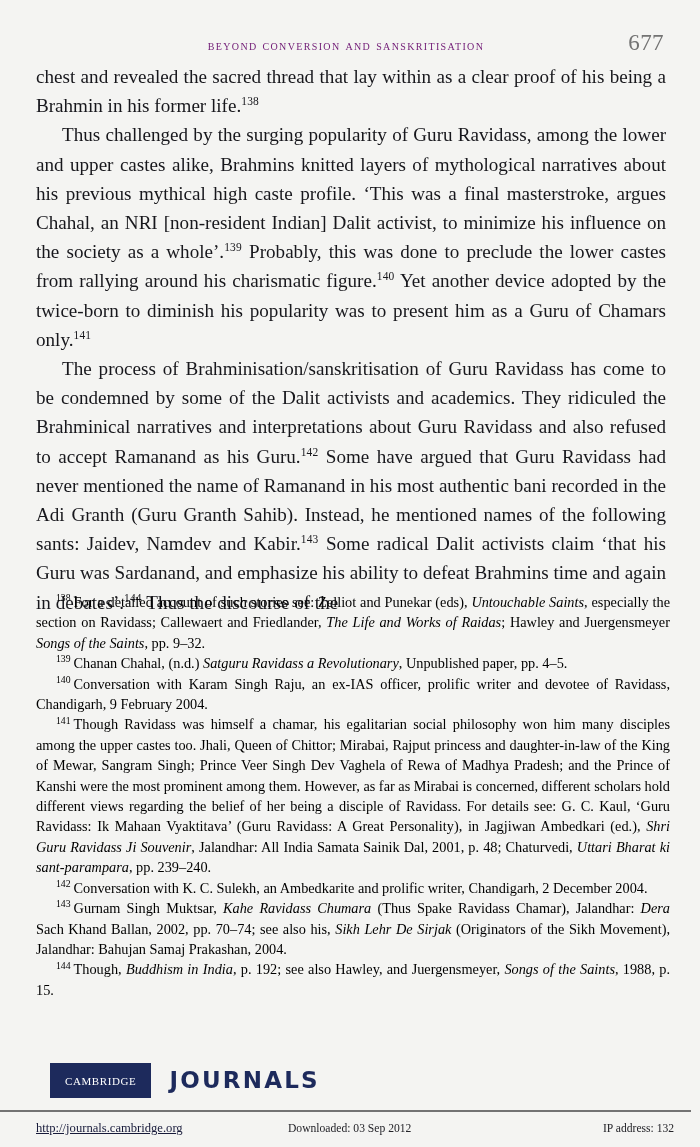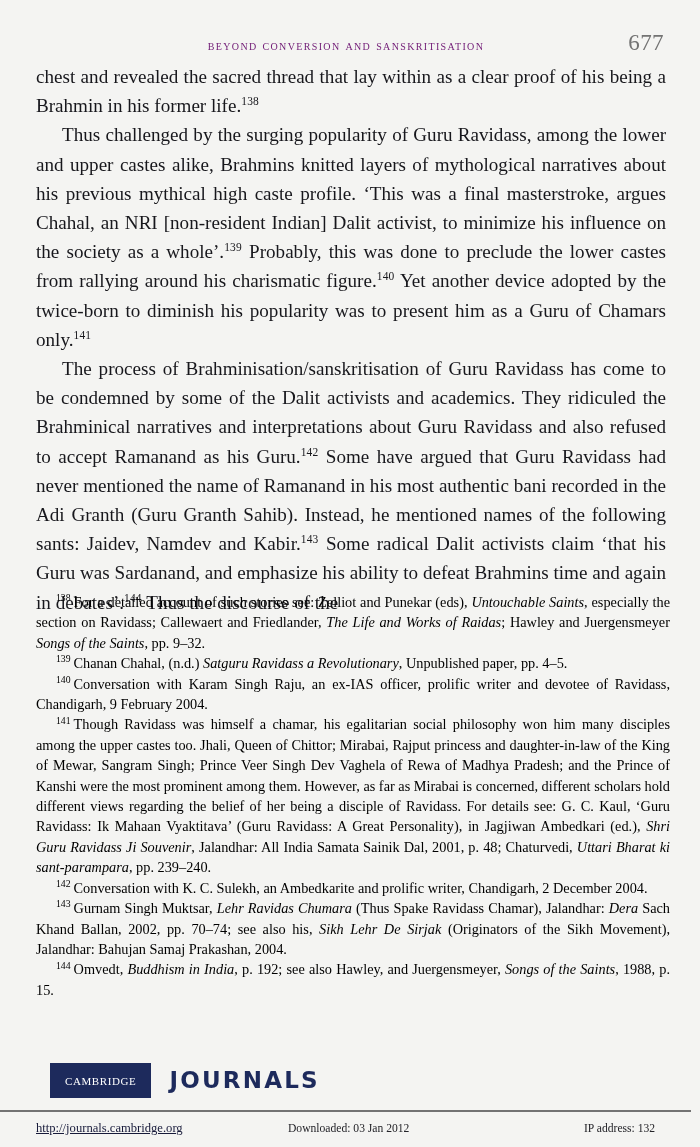--- a/index.html
+++ b/index.html
@@ -153,21 +153,21 @@
   .status-downloaded {
     position: absolute;
     left: 288px;
     top: 10px;
     font-size: 11.6px;
     color: #232328;
     white-space: nowrap;
   }
   .status-ip {
     position: absolute;
-    left: 584px;
+    left: 603px;
     top: 10px;
     font-size: 11.6px;
     color: #232328;
     white-space: nowrap;
   }
 </style>
 </head>
 <body>
 
 <div class="page">
@@ -182,28 +182,28 @@
       <p class="para indent"><span>Thus challenged by the surging popularity of Guru Ravidass, among the lower and upper castes alike, Brahmins knitted layers of mythological narratives about his previous mythical high caste profile. ‘This was a final masterstroke, argues Chahal, an NRI [non-resident Indian] Dalit activist, to minimize his influence on the society as a whole’.</span><sup class="fn">139</sup><span> Probably, this was done to preclude the lower castes from rallying around his charismatic figure.</span><sup class="fn">140</sup><span> Yet another device adopted by the twice-born to diminish his popularity was to present him as a Guru of Chamars only.</span><sup class="fn">141</sup></p>
       <p class="para indent"><span>The process of Brahminisation/sanskritisation of Guru Ravidass has come to be condemned by some of the Dalit activists and academics. They ridiculed the Brahminical narratives and interpretations about Guru Ravidass and also refused to accept Ramanand as his Guru.</span><sup class="fn">142</sup><span> Some have argued that Guru Ravidass had never mentioned the name of Ramanand in his most authentic bani recorded in the Adi Granth (Guru Granth Sahib). Instead, he mentioned names of the following sants: Jaidev, Namdev and Kabir.</span><sup class="fn">143</sup><span> Some radical Dalit activists claim ‘that his Guru was Sardanand, and emphasize his ability to defeat Brahmins time and again in debates’.</span><sup class="fn">144</sup><span> Thus the discourse of the</span></p>
     </div>
 
   <div class="footnotes" id="footnotes">
       <p class="fn-item"><sup class="fn-marker">138</sup><span>For a detailed account of such stories see: Zelliot and Punekar (eds), </span><i>Untouchable Saints</i><span>, especially the section on Ravidass; Callewaert and Friedlander, </span><i>The Life and Works of Raidas</i><span>; Hawley and Juergensmeyer </span><i>Songs of the Saints</i><span>, pp. 9–32.</span></p>
       <p class="fn-item"><sup class="fn-marker">139</sup><span>Chanan Chahal, (n.d.) </span><i>Satguru Ravidass a Revolutionary</i><span>, Unpublished paper, pp. 4–5.</span></p>
       <p class="fn-item"><sup class="fn-marker">140</sup><span>Conversation with Karam Singh Raju, an ex-IAS officer, prolific writer and devotee of Ravidass, Chandigarh, 9 February 2004.</span></p>
       <p class="fn-item"><sup class="fn-marker">141</sup><span>Though Ravidass was himself a chamar, his egalitarian social philosophy won him many disciples among the upper castes too. Jhali, Queen of Chittor; Mirabai, Rajput princess and daughter-in-law of the King of Mewar, Sangram Singh; Prince Veer Singh Dev Vaghela of Rewa of Madhya Pradesh; and the Prince of Kanshi were the most prominent among them. However, as far as Mirabai is concerned, different scholars hold different views regarding the belief of her being a disciple of Ravidass. For details see: G. C. Kaul, ‘Guru Ravidass: Ik Mahaan Vyaktitava’ (Guru Ravidass: A Great Personality), in Jagjiwan Ambedkari (ed.), </span><i>Shri Guru Ravidass Ji Souvenir</i><span>, Jalandhar: All India Samata Sainik Dal, 2001, p. 48; Chaturvedi, </span><i>Uttari Bharat ki sant-parampara</i><span>, pp. 239–240.</span></p>
       <p class="fn-item"><sup class="fn-marker">142</sup><span>Conversation with K. C. Sulekh, an Ambedkarite and prolific writer, Chandigarh, 2 December 2004.</span></p>
-      <p class="fn-item"><sup class="fn-marker">143</sup><span>Gurnam Singh Muktsar, </span><i>Lehr Ravidas Chumara</i><span> (Thus Spake Ravidass Chamar), Jalandhar: </span><i>Dera</i><span> Sach Khand Ballan, 2002, pp. 70–74; see also his, </span><i>Sikh Lehr De Sirjak</i><span> (Originators of the Sikh Movement), Jalandhar: Bahujan Samaj Prakashan, 2004.</span></p>
-      <p class="fn-item"><sup class="fn-marker">144</sup><span>Omvedt, </span><i>Buddhism in India</i><span>, p. 192; see also Hawley, and Juergensmeyer, </span><i>Songs of the Saints</i><span>, 1988, p. 15.</span></p>
+      <p class="fn-item"><sup class="fn-marker">143</sup><span>Gurnam Singh Muktsar, </span><i>Kahe Ravidass Chumara</i><span> (Thus Spake Ravidass Chamar), Jalandhar: </span><i>Dera</i><span> Sach Khand Ballan, 2002, pp. 70–74; see also his, </span><i>Sikh Lehr De Sirjak</i><span> (Originators of the Sikh Movement), Jalandhar: Bahujan Samaj Prakashan, 2004.</span></p>
+      <p class="fn-item"><sup class="fn-marker">144</sup><span>Though, </span><i>Buddhism in India</i><span>, p. 192; see also Hawley, and Juergensmeyer, </span><i>Songs of the Saints</i><span>, 1988, p. 15.</span></p>
     </div>
 
   <div class="footer-brand">
     <span class="cambridge-box">CAMBRIDGE</span>
     <span class="journals-word">JOURNALS</span>
   </div>
 
   <div class="status-bar">
     <span class="status-url">http://journals.cambridge.org</span>
-    <span class="status-downloaded">Downloaded: 03 Jan 2012</span>
+    <span class="status-downloaded">Downloaded: 03 Sep 2012</span>
     <span class="status-ip">IP address: 132</span>
   </div>
 
 </div>
 
 </body></html>

